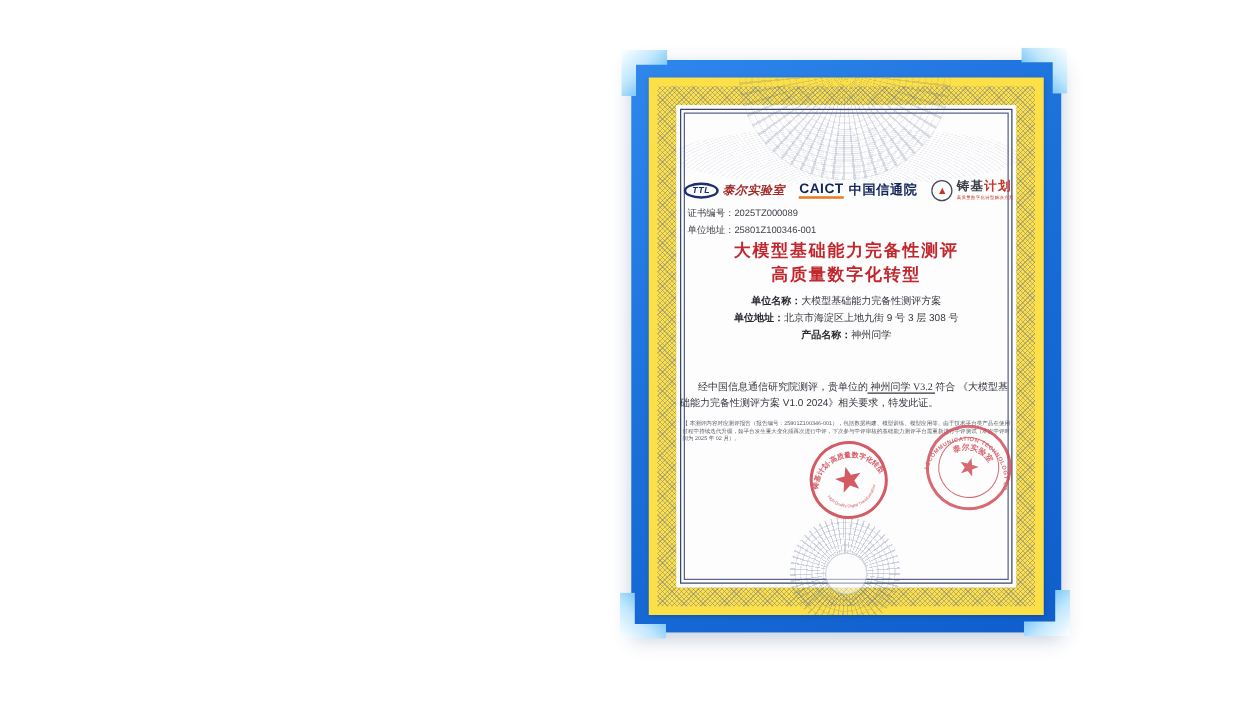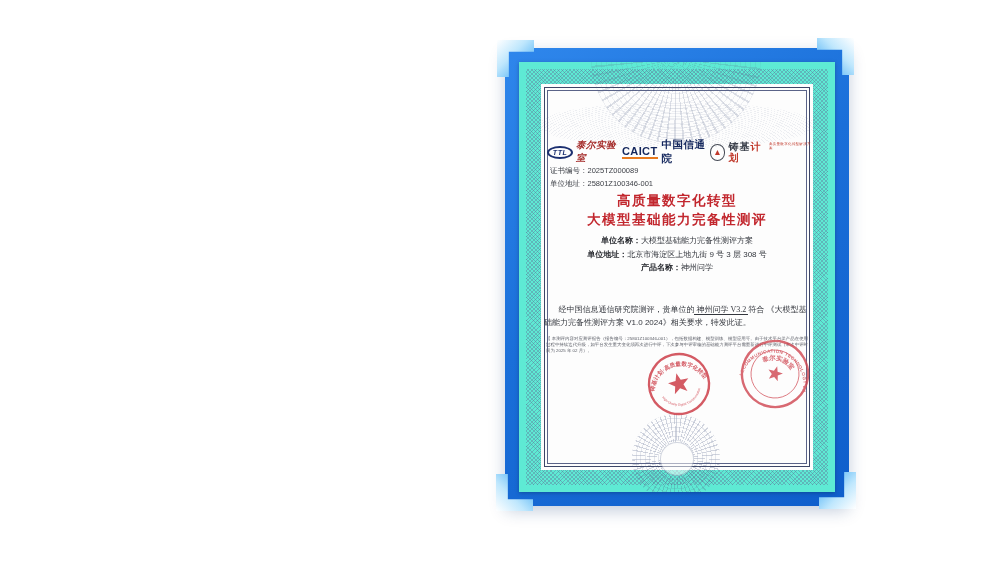--- a/index.html
+++ b/index.html
@@ -12,21 +12,21 @@
            border-radius:5px; box-shadow:0 5px 16px rgba(20,60,120,.25); }
   .corner { position:absolute; width:37px; height:37px; z-index:6;
             clip-path:polygon(0 0,100% 0,100% 32%,32% 32%,32% 100%,0 100%); }
   .corner.tl { left:497px; top:40px;  background:linear-gradient(135deg,#ffffff 0%,#bfe7fd 40%,#2b9ff1 100%); }
   .corner.tr { left:817px; top:38px;  transform:rotate(90deg);  background:linear-gradient(135deg,#ffffff 0%,#bfe7fd 40%,#2b9ff1 100%); }
   .corner.br { left:819px; top:472px; transform:rotate(180deg); background:linear-gradient(135deg,#ffffff 0%,#bfe7fd 40%,#2b9ff1 100%); }
   .corner.bl { left:496px; top:474px; transform:rotate(270deg); background:linear-gradient(135deg,#ffffff 0%,#bfe7fd 40%,#2b9ff1 100%); }
 
   
   .sheet { position:absolute; left:519px; top:62px; width:316px; height:430px;
-           background:#5eead4; overflow:hidden; box-shadow:0 1px 4px rgba(0,0,0,.25); }
+           background:#fde047; overflow:hidden; box-shadow:0 1px 4px rgba(0,0,0,.25); }
   .g-band { position:absolute; left:7px; top:7px; right:7px; bottom:7px;
             background:
               repeating-linear-gradient(45deg, rgba(96,112,150,.42) 0 .7px, transparent .7px 2.7px),
               repeating-linear-gradient(-45deg, rgba(96,112,150,.42) 0 .7px, transparent .7px 2.7px);
             }
   .g-inner { position:absolute; left:22px; top:22px; right:22px; bottom:22px; background:#fdfdfd; }
   .rule-outer { position:absolute; left:25px; top:25px; right:25px; bottom:25px; border:1.4px solid #3d4668; }
   .rule-inner { position:absolute; left:28px; top:28px; right:28px; bottom:28px; border:.6px solid #5a6388; }
 
   .fan-top { position:absolute; left:72px; top:-88px; width:170px; height:170px; border-radius:50%; z-index:1;
@@ -48,29 +48,29 @@
   .content { position:absolute; inset:0; z-index:2; }
 
   .logos-row { position:absolute; left:28px; right:24px; top:74px; height:32px;
                display:flex; align-items:center; justify-content:space-between; }
   .ttl-logo { display:flex; align-items:center; gap:3px; }
   .ttl-ellipse { width:28px; height:13px; border:2px solid #1c3070; border-radius:50%;
                  display:flex; align-items:center; justify-content:center;
                  font-style:italic; font-weight:bold; font-size:7px; color:#1c3070; letter-spacing:.5px; }
   .ttl-name { font-family:"Liberation Serif", serif; font-style:italic; font-weight:bold;
               font-size:9.5px; color:#a42a28; letter-spacing:.5px; }
-  .caict-logo { display:flex; align-items:center; gap:4px; }
+  .caict-logo { display:flex; align-items:flex-start; gap:4px; }
   .caict-abbr { font-size:11px; font-weight:bold; color:#13265c; letter-spacing:.4px;
                 border-bottom:2px solid #e87a1e; padding-bottom:.5px; }
   .caict-name { font-size:10.5px; font-weight:bold; color:#13265c; letter-spacing:.5px; }
   .zhuji-logo { display:flex; align-items:center; gap:3px; }
   .zhuji-mark { width:17px; height:17px; border:1.5px solid #454a55; border-radius:50%;
                 display:flex; align-items:center; justify-content:center;
                 color:#c0392b; font-size:8.5px; line-height:1; }
-  .zhuji-text { display:flex; flex-direction:row; }
+  .zhuji-text { display:flex; flex-direction:column; }
   .zhuji-name { font-size:10px; font-weight:bold; letter-spacing:1px; line-height:11px; }
   .zhuji-name .p1 { color:#3a3f4a; } .zhuji-name .p2 { color:#c0392b; }
   .zhuji-tag { font-size:3.5px; color:#c0392b; letter-spacing:.3px; margin-top:1px; }
 
   .cert-nos { position:absolute; left:31px; top:102px; font-size:7.5px; color:#3e4148; line-height:13px; }
 
   .title { position:absolute; left:0; right:0; top:129px; text-align:center;
            color:#c2272e; font-weight:bold; font-size:13.5px; line-height:19px; letter-spacing:1.5px; }
 
   .fields { position:absolute; left:0; right:0; top:172px; text-align:center;
@@ -135,22 +135,22 @@
           </span>
         </div>
       </div>
 
       <div class="cert-nos">
         <div><span>证书编号：</span><span>2025TZ000089</span></div>
         <div><span>单位地址：</span><span>25801Z100346-001</span></div>
       </div>
 
       <div class="title">
+        <div>大模型基础能力完备性测评</div>
         <div>高质量数字化转型</div>
-        <div>大模型基础能力完备性测评</div>
       </div>
 
       <div class="fields">
         <div><b>单位名称：</b><span>大模型基础能力完备性测评方案</span></div>
         <div><b>单位地址：</b><span>北京市海淀区上地九街 9 号 3 层 308 号</span></div>
         <div><b>产品名称：</b><span>神州问学</span></div>
       </div>
 
       <div class="para">
         <span>经中国信息通信研究院测评，贵单位的</span><span class="hl">神州问学 V3.2</span><span>符合 《大模型基础能力完备性测评方案 V1.0 2024》相关要求，特发此证。</span>

